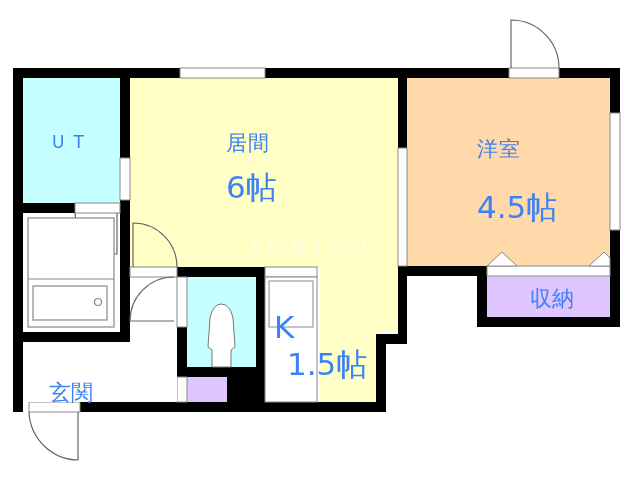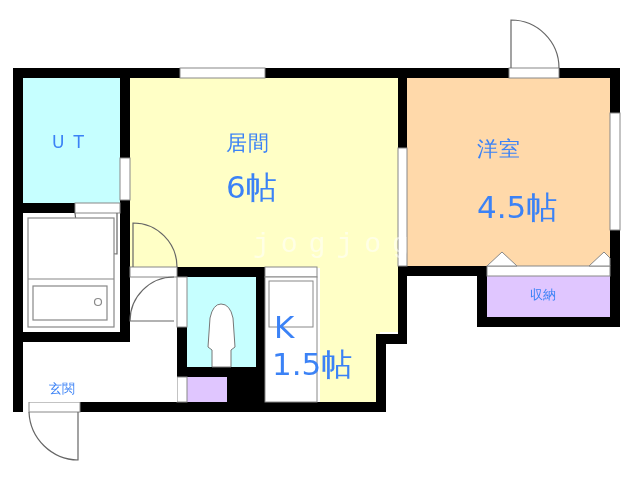--- a/index.html
+++ b/index.html
@@ -1,23 +1,23 @@
 <!DOCTYPE html>
 <html><head>
   <meta charset="utf-8">
   <style>
     html, body { margin: 0; padding: 0; background: #ffffff; }
     body { width: 640px; height: 480px; position: relative; overflow: hidden; font-family: "DejaVu Sans", "Liberation Sans", sans-serif; }
     #plan { position: absolute; left: 0; top: 0; width: 640px; height: 480px; }
     .label { position: absolute; color: #3b82f6; white-space: nowrap; line-height: 1; }
     .room-name-large { font-size: 21px; letter-spacing: 1px; }
     .room-size-large { font-size: 31px; }
-    .room-small { font-size: 13px; }
+    .room-small { font-size: 22px; }
     .ut-label { font-size: 17px; letter-spacing: 9px; }
-    .watermark { position: absolute; color: rgba(255,255,255,0.55); font-size: 28px; letter-spacing: 11px; font-family: Liberation Mono, monospace; }
+    .watermark { position: absolute; color: rgba(255,255,255,0.55); font-size: 22px; letter-spacing: 11px; font-family: Liberation Sans, sans-serif; }
   </style>
 </head>
 <body>
 
 <svg id="plan" viewBox="0 0 640 480" xmlns="http://www.w3.org/2000/svg">
 
   <rect x="23" y="78" width="97" height="125" fill="#C6FFFF"></rect>
   <path d="M130 78 H398 V268 H398 V332 H376 V402 H320 V268 H177 V268 H130 Z" fill="#FFFFC6"></path>
   <rect x="320" y="268" width="60" height="134" fill="#FFFFC6"></rect>
   <rect x="407" y="78" width="203" height="188" fill="#FFD9AA"></rect>
@@ -115,19 +115,19 @@
 
 <div class="watermark" style="left:253px; top:229px;">jogjog</div>
 
 <div class="label room-name-large" style="left:226px; top:133px;">居間</div>
 <div class="label room-size-large" style="left:226px; top:172px;">6帖</div>
 
 <div class="label room-name-large" style="left:477px; top:139px;text-align:right;">洋室</div>
 <div class="label room-size-large" style="left:477px; top:192px;">4.5帖</div>
 
 <div class="label room-size-large" style="left:274px; top:312px;">K</div>
-<div class="label room-size-large" style="left:272px; top:349px;">1.5帖</div>
+<div class="label room-size-large" style="left:287px; top:349px;">1.5帖</div>
 
 <div class="label ut-label" style="left:52px; top:134px;">UT</div>
 
 <div class="label room-small" style="left:530px; top:288px;">収納</div>
 
 <div class="label room-small" style="left:49px; top:382px;">玄関</div>
 
 </body></html>

